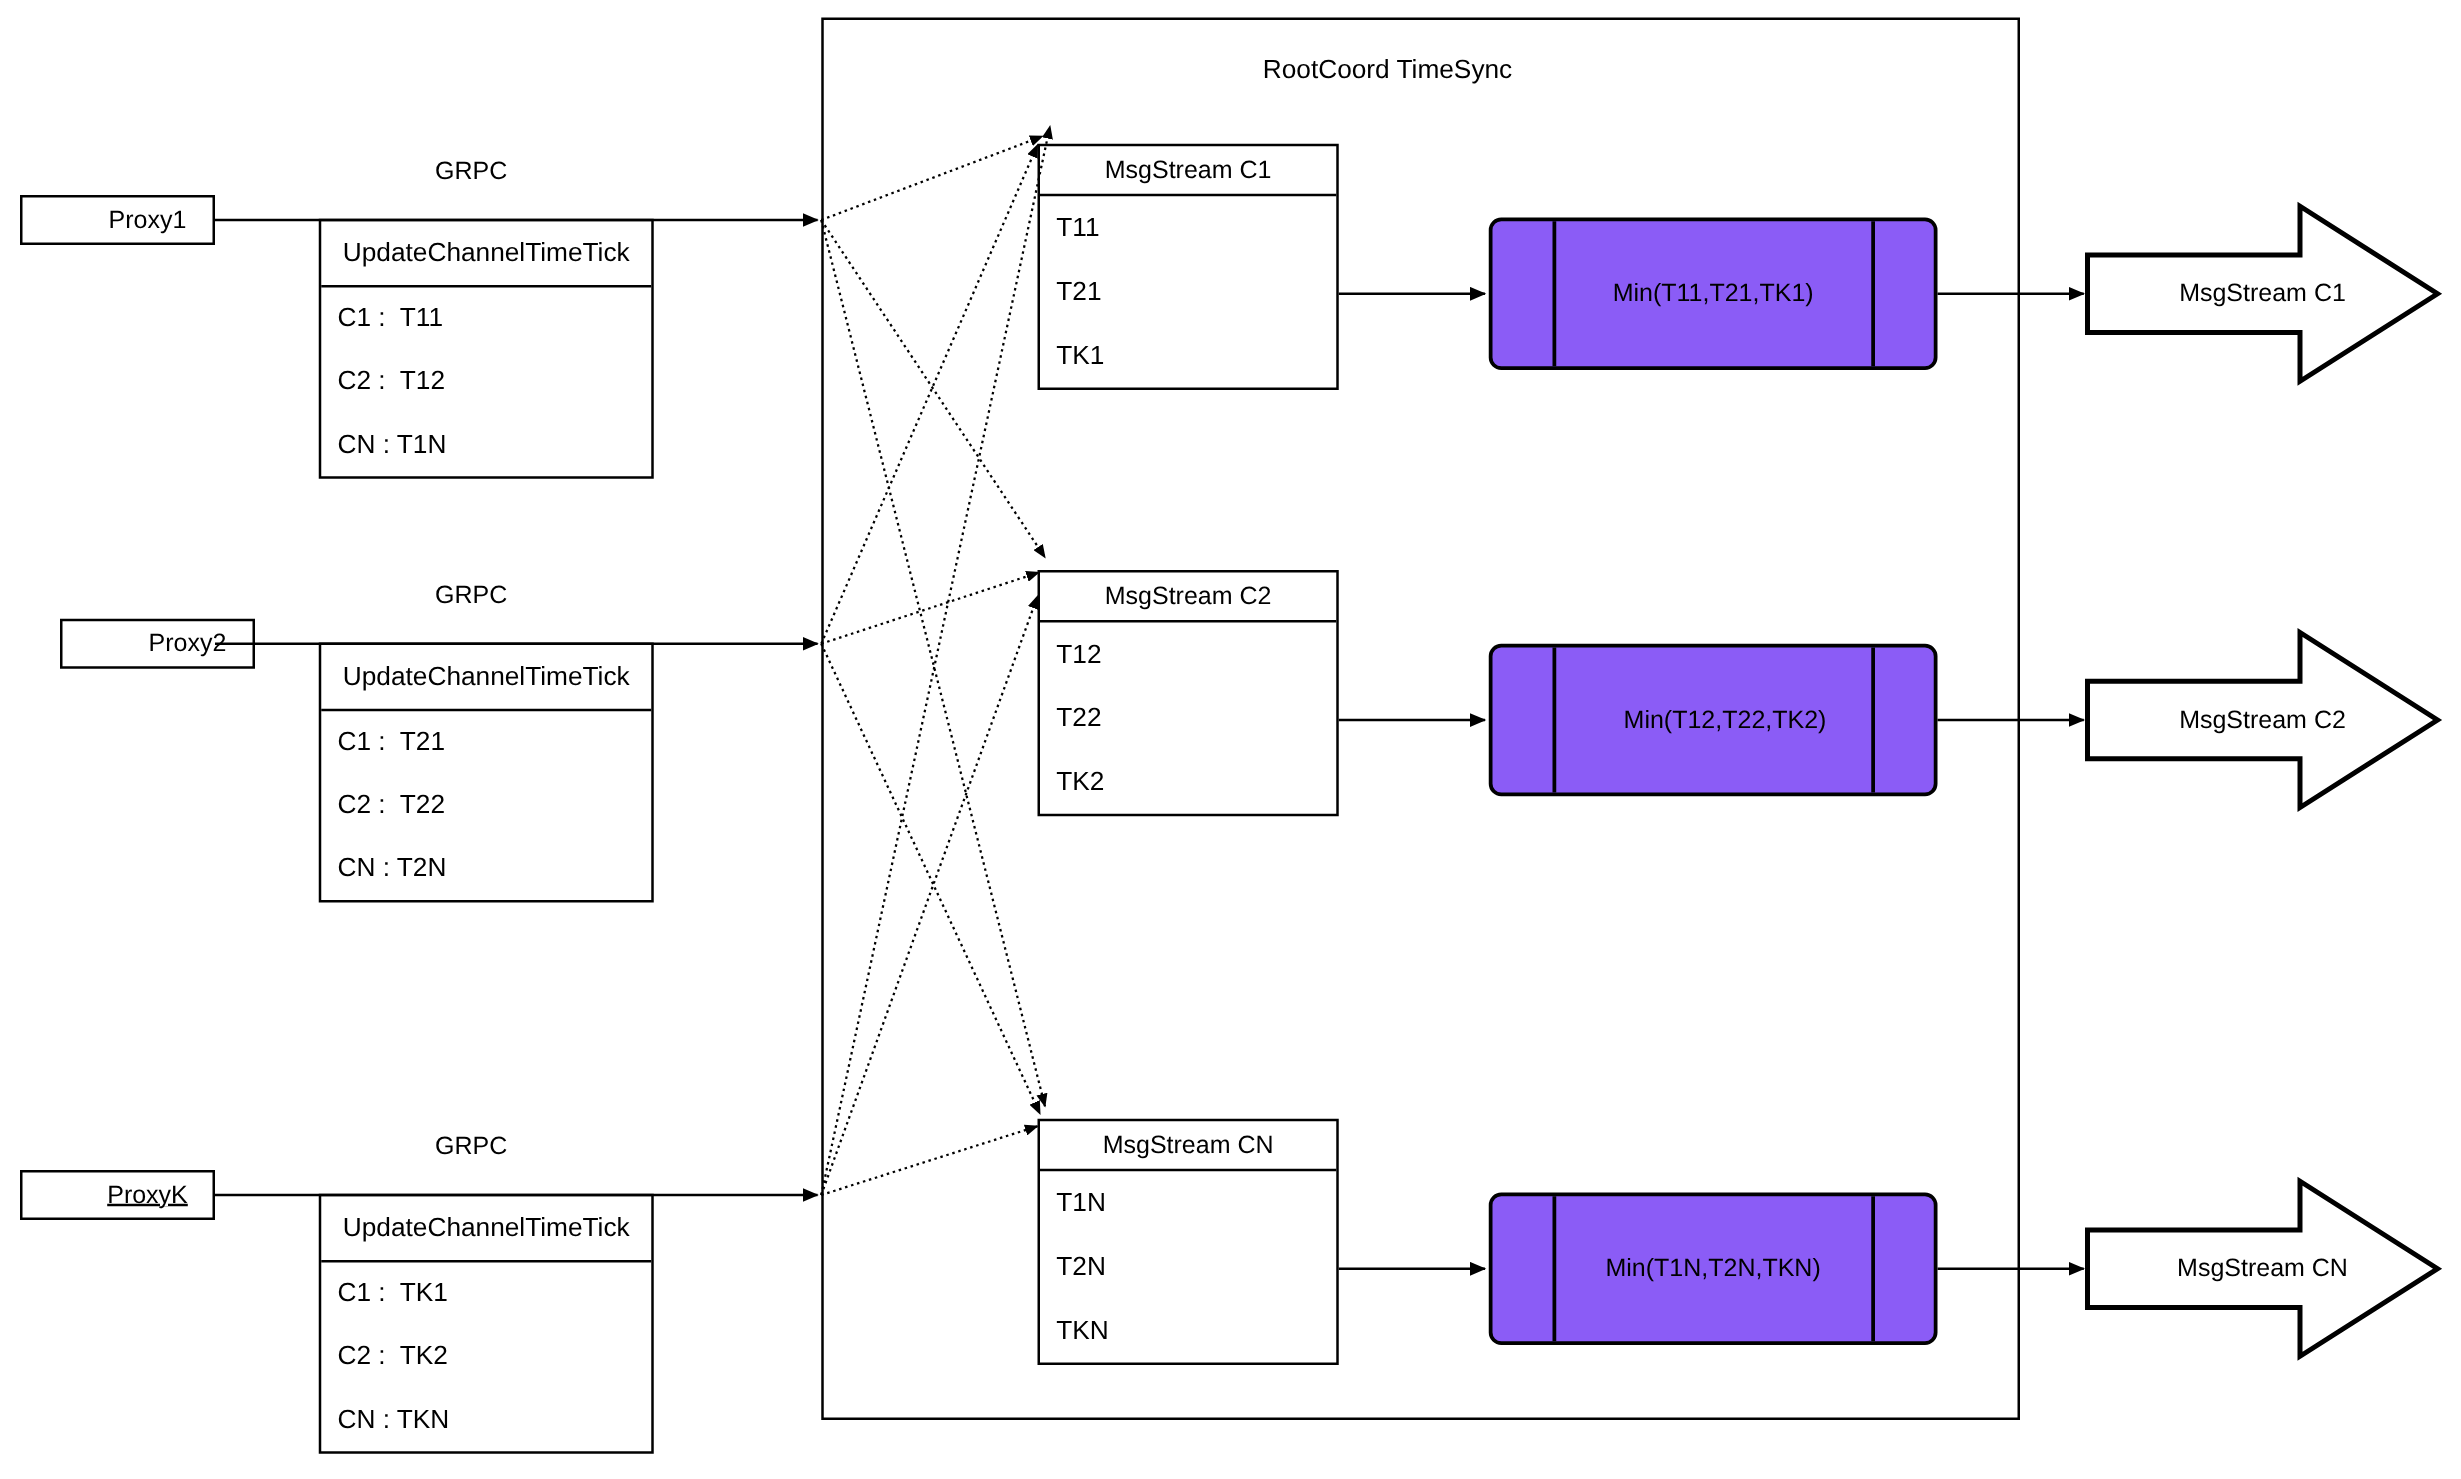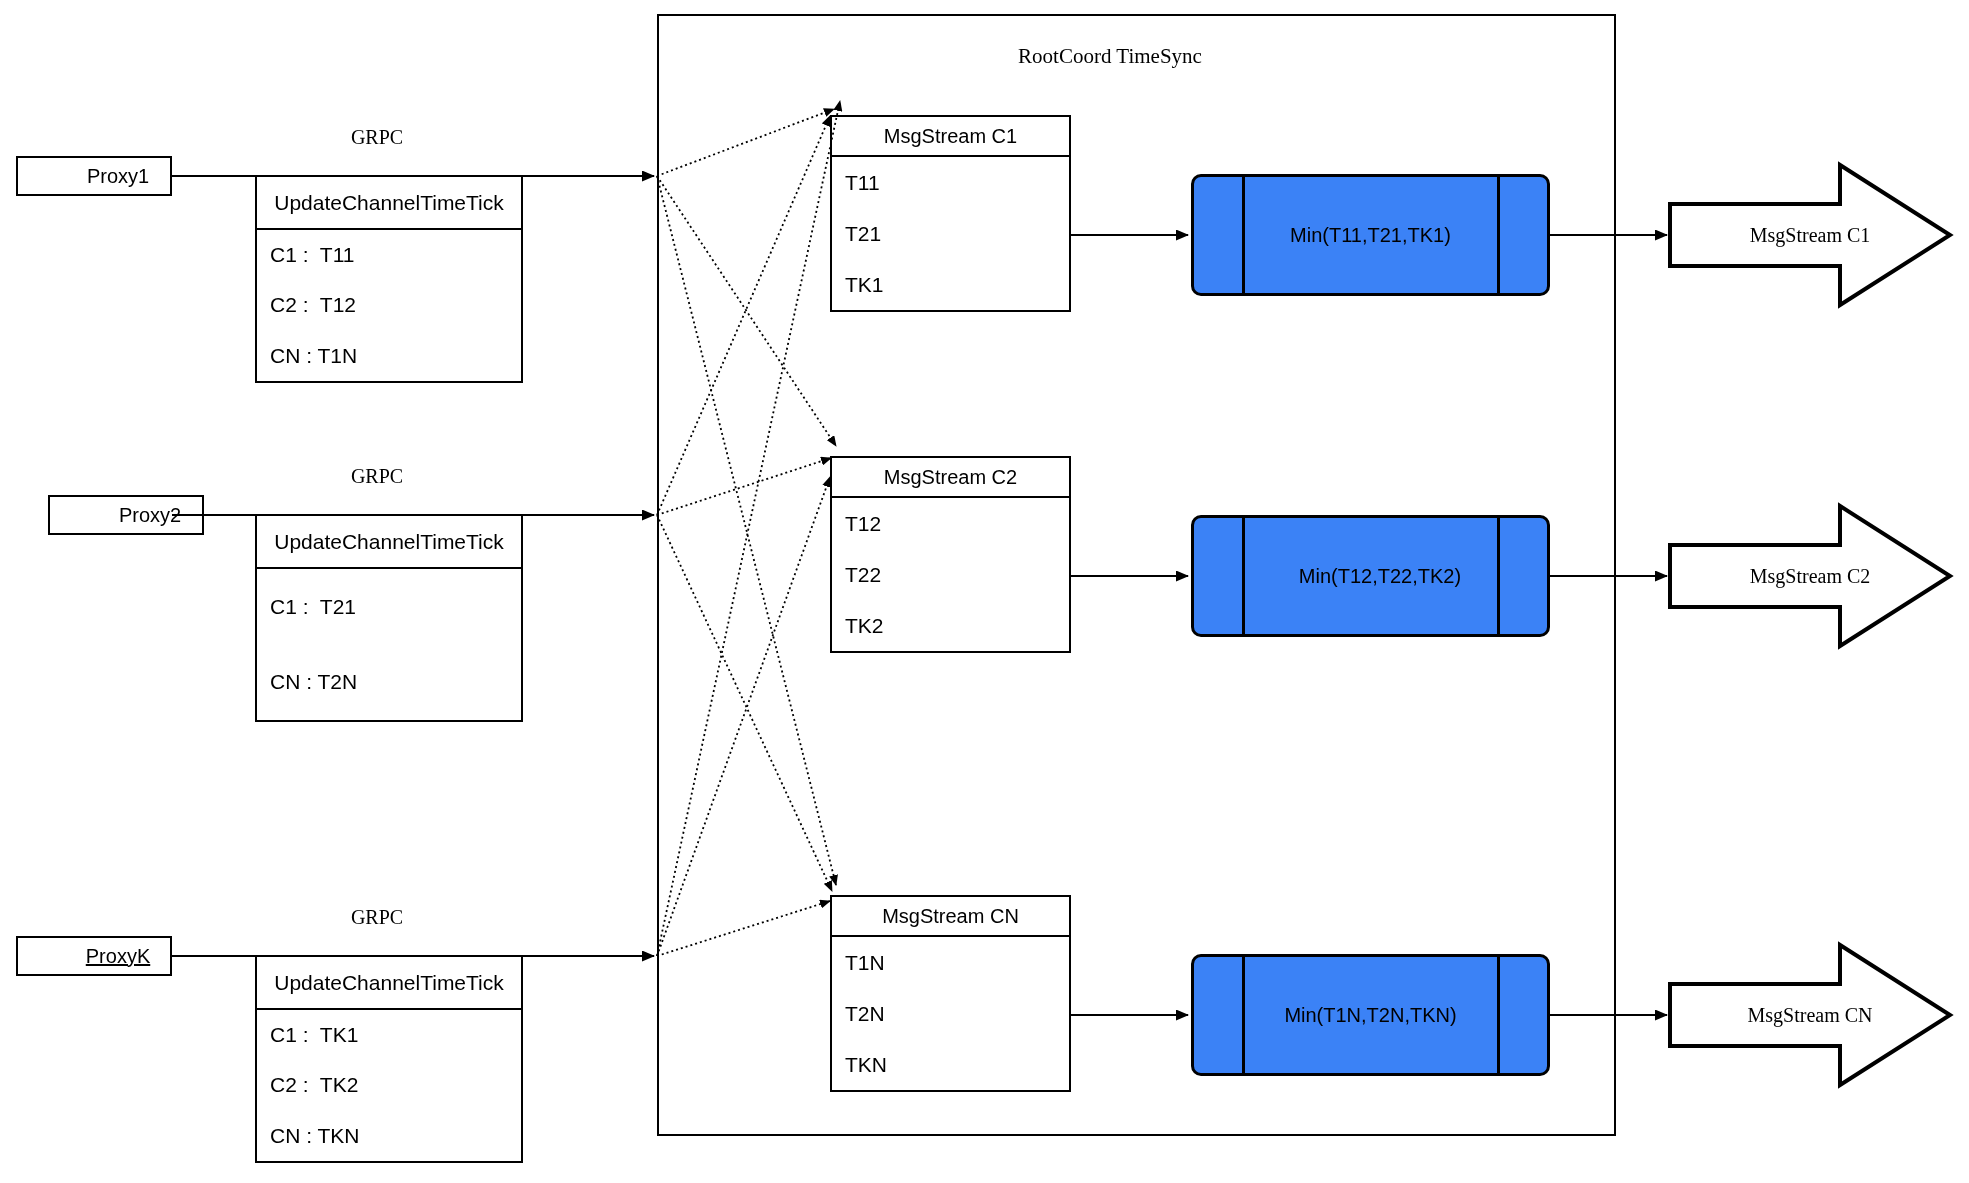--- a/index.html
+++ b/index.html
@@ -2,21 +2,21 @@
 <html><head>
 <meta charset="utf-8">
 <style>
   html,body{margin:0;padding:0;background:#ffffff;}
   .canvas{
     position:relative;width:1969px;height:1183px;background:#ffffff;
     font-family:"Liberation Sans","DejaVu Sans",sans-serif;color:#000;
     overflow:hidden;
   }
   .abs{position:absolute;box-sizing:border-box;}
-  .lbl{display:flex;align-items:center;justify-content:center;font-size:20px;white-space:pre;font-family:Liberation Serif, serif;}
+  .lbl{display:flex;align-items:center;justify-content:center;font-size:20px;white-space:pre;}
   
   .proxy{
     border:2px solid #000;background:#fff;width:156px;height:40px;
     display:flex;align-items:center;justify-content:center;font-size:20px;padding-left:48px;
   }
   
   .tbl{border:2px solid #000;background:#fff;display:flex;flex-direction:column;}
   .tbl .hdr{
     border-bottom:2px solid #000;display:flex;align-items:center;justify-content:center;
     font-size:21px;white-space:pre;
@@ -24,21 +24,21 @@
   .tbl .body{flex:1;display:flex;flex-direction:column;}
   .tbl .row{flex:1;display:flex;align-items:center;padding-left:13px;font-size:21px;white-space:pre;}
   .utbl{width:268px;height:208px;}
   .utbl .hdr{height:51px;}
   .mtbl{width:241px;height:197px;}
   .mtbl .hdr{height:38px;font-size:20px;}
   
   .bigbox{border:2px solid #000;background:transparent;}
   
   .minbox{
-    border:3px solid #000;border-radius:10px;background:#3b82f6;width:359px;height:122px;
+    border:3px solid #000;border-radius:10px;background:#8b5cf6;width:359px;height:122px;
     display:flex;align-items:center;justify-content:center;font-size:20px;
   }
   .minbar{position:absolute;top:0;bottom:0;width:3px;background:#000;}
   .wires{position:absolute;left:0;top:0;z-index:5;pointer-events:none;}
   .arrow-label{z-index:6;font-size:20px;}
   .grpc{width:200px;height:26px;z-index:2;}
   .title{height:26px;font-size:21px;z-index:2;}
 </style>
 </head>
 <body>
@@ -58,20 +58,21 @@
       <div class="row">CN : T1N</div>
     </div>
   </div>
 
   <div class="abs proxy" style="left:16px;top:495px;margin-left:32px;">Proxy2</div>
   <div class="abs lbl grpc" style="left:277px;top:463px;">GRPC</div>
   <div class="abs tbl utbl" style="left:255px;top:514px;">
     <div class="hdr">UpdateChannelTimeTick</div>
     <div class="body">
       <div class="row">C1 :  T21</div>
+      <div class="row">C2 :  T22</div>
       <div class="row">CN : T2N</div>
     </div>
   </div>
 
   <div class="abs proxy" style="left:16px;top:936px;text-decoration:underline;">ProxyK</div>
   <div class="abs lbl grpc" style="left:277px;top:904px;">GRPC</div>
   <div class="abs tbl utbl" style="left:255px;top:955px;">
     <div class="hdr">UpdateChannelTimeTick</div>
     <div class="body">
       <div class="row">C1 :  TK1</div>

